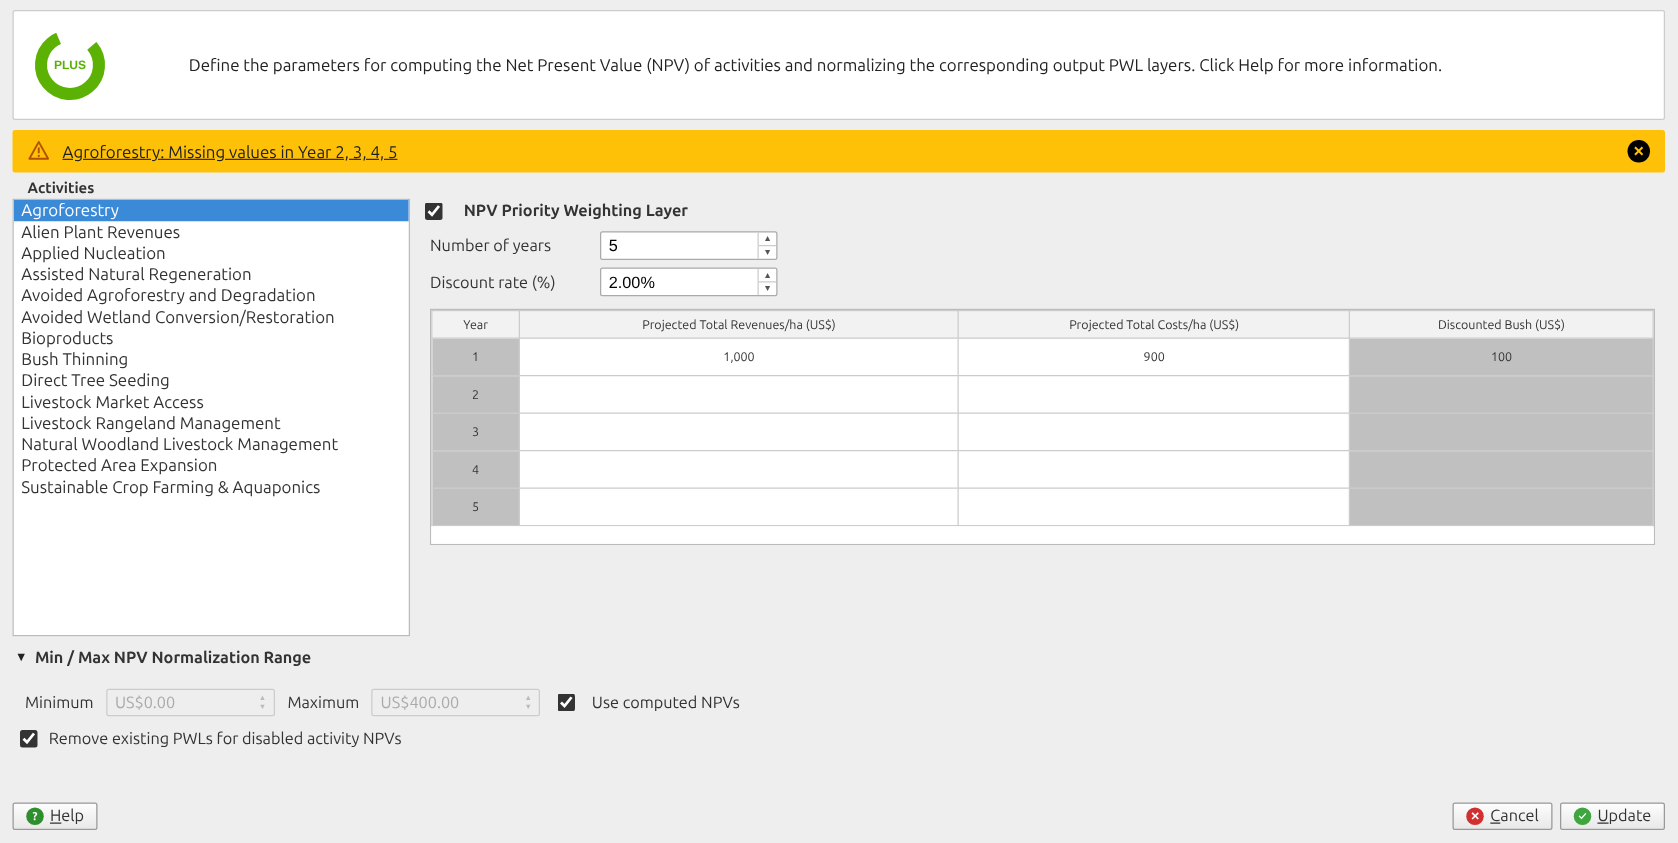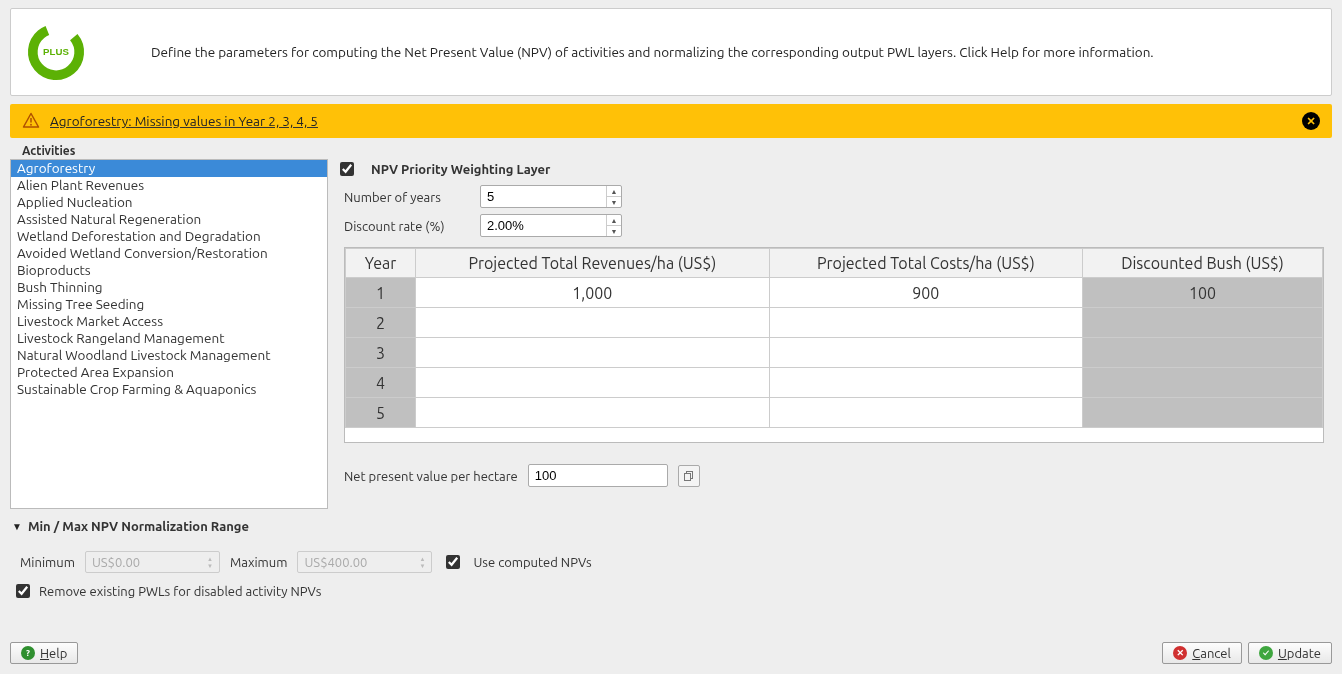--- a/index.html
+++ b/index.html
@@ -151,21 +151,21 @@
   .spinner div:first-child { border-bottom: 1px solid #ccc; }
 
   .npv-table-wrap {
     margin: 4px 8px 0 10px;
     border: 1px solid #bbb;
     background: #fff;
   }
   table.npv {
     width: 100%;
     border-collapse: collapse;
-    font-size: 16px;
+    font-size: 10px;
   }
   table.npv th {
     background: #f2f2f2;
     border: 1px solid #ccc;
     padding: 5px 8px;
     font-weight: normal;
     text-align: center;
   }
   table.npv td {
     border: 1px solid #ccc;
@@ -306,25 +306,25 @@
 
 <div class="section-heading">Activities</div>
 
 <div class="middle-row">
 
   <div class="activities-list" id="activities-list">
       <div class="item selected">Agroforestry</div>
       <div class="item">Alien Plant Revenues</div>
       <div class="item">Applied Nucleation</div>
       <div class="item">Assisted Natural Regeneration</div>
-      <div class="item">Wetland Deforestation and Degradation</div>
+      <div class="item">Avoided Agroforestry and Degradation</div>
       <div class="item">Avoided Wetland Conversion/Restoration</div>
       <div class="item">Bioproducts</div>
       <div class="item">Bush Thinning</div>
-      <div class="item">Missing Tree Seeding</div>
+      <div class="item">Direct Tree Seeding</div>
       <div class="item">Livestock Market Access</div>
       <div class="item">Livestock Rangeland Management</div>
       <div class="item">Natural Woodland Livestock Management</div>
       <div class="item">Protected Area Expansion</div>
       <div class="item">Sustainable Crop Farming &amp; Aquaponics</div>
     </div>
 
   <div class="right-panel">
     <div class="npv-check-row">
       <input type="checkbox" id="npv-check" checked="" style="">
@@ -392,30 +392,20 @@
               <td class="year-col">5</td>
               <td></td>
               <td></td>
               <td class="disc-col"></td>
             </tr>
           </tbody>
       </table>
       <div class="table-filler"></div>
     </div>
 
-    <div class="npv-result-row">
-      <span>Net present value per hectare</span>
-      <input class="val-input" type="text" value="100" style="">
-      <div class="copy-btn" title="Copy">
-        <svg width="12" height="12" viewBox="0 0 24 24">
-            <rect x="7" y="3" width="12" height="14" fill="none" stroke="#777" stroke-width="2"></rect>
-            <rect x="3" y="7" width="12" height="14" fill="#f4f4f4" stroke="#777" stroke-width="2"></rect>
-          </svg>
-      </div>
-    </div>
   </div>
 </div>
 
 <div class="collapse-header">
   <span class="triangle">▼</span>
   <span>Min / Max NPV Normalization Range</span>
 </div>
 
 <div class="minmax-row">
   <span>Minimum</span>

